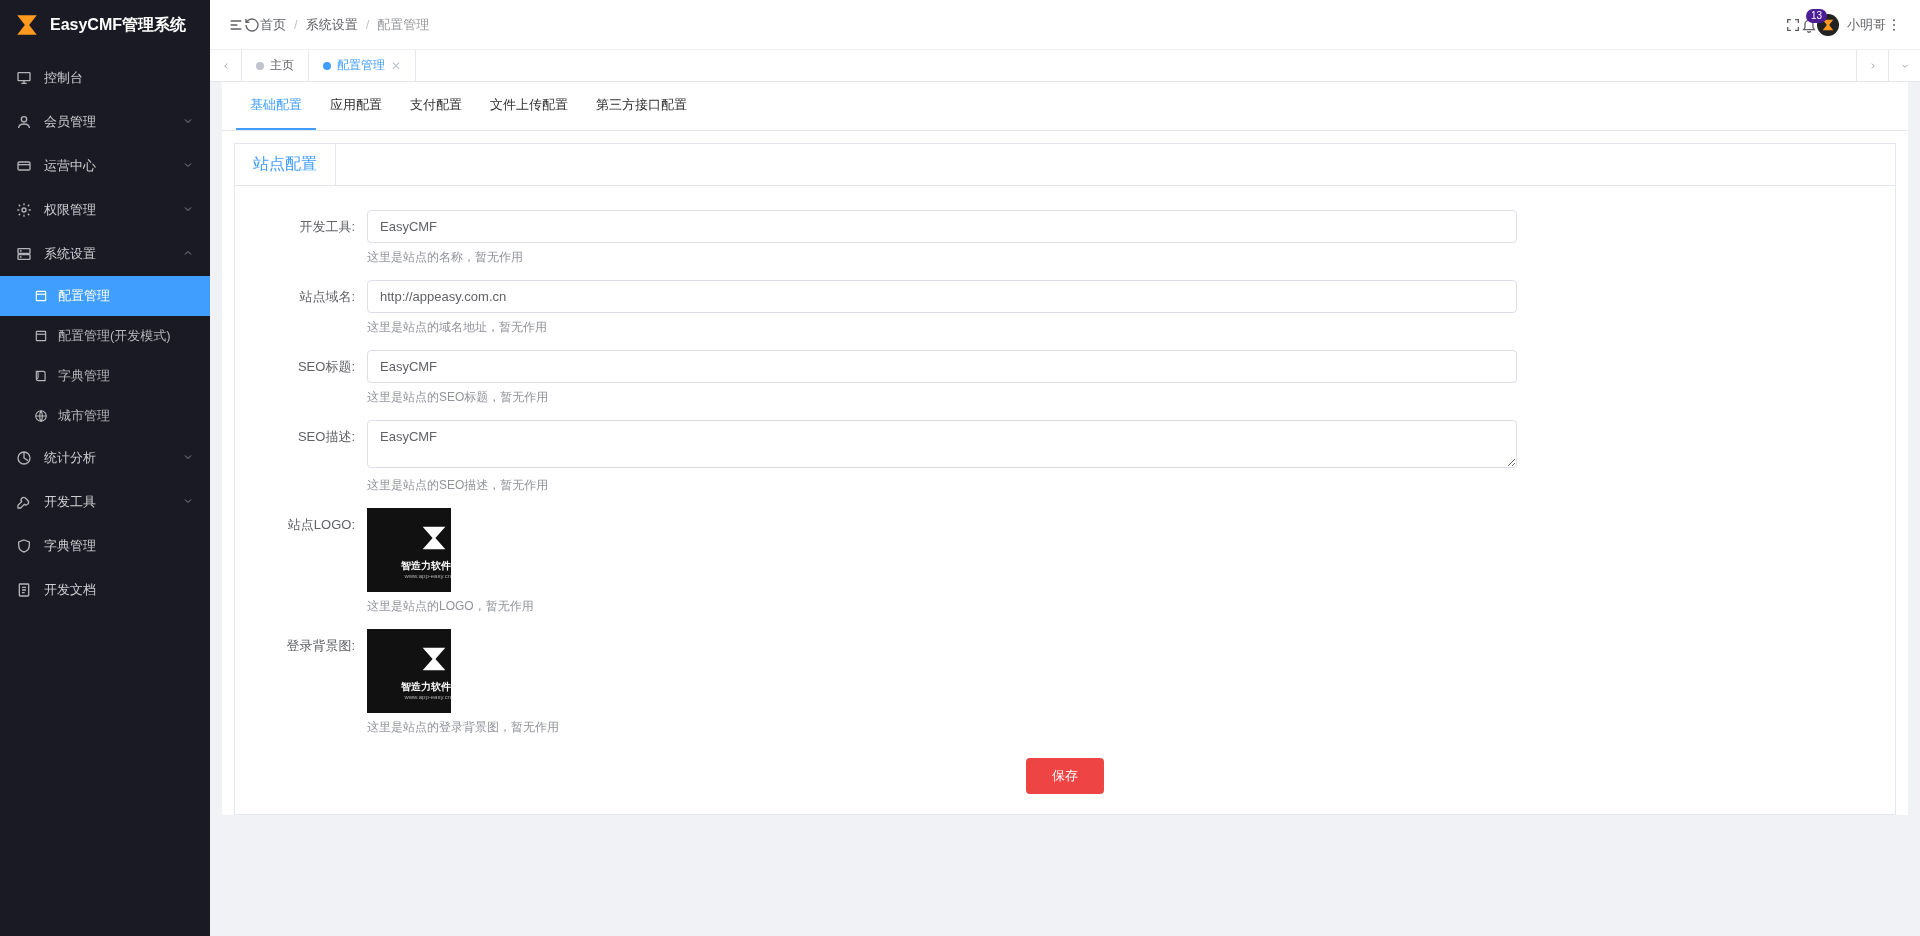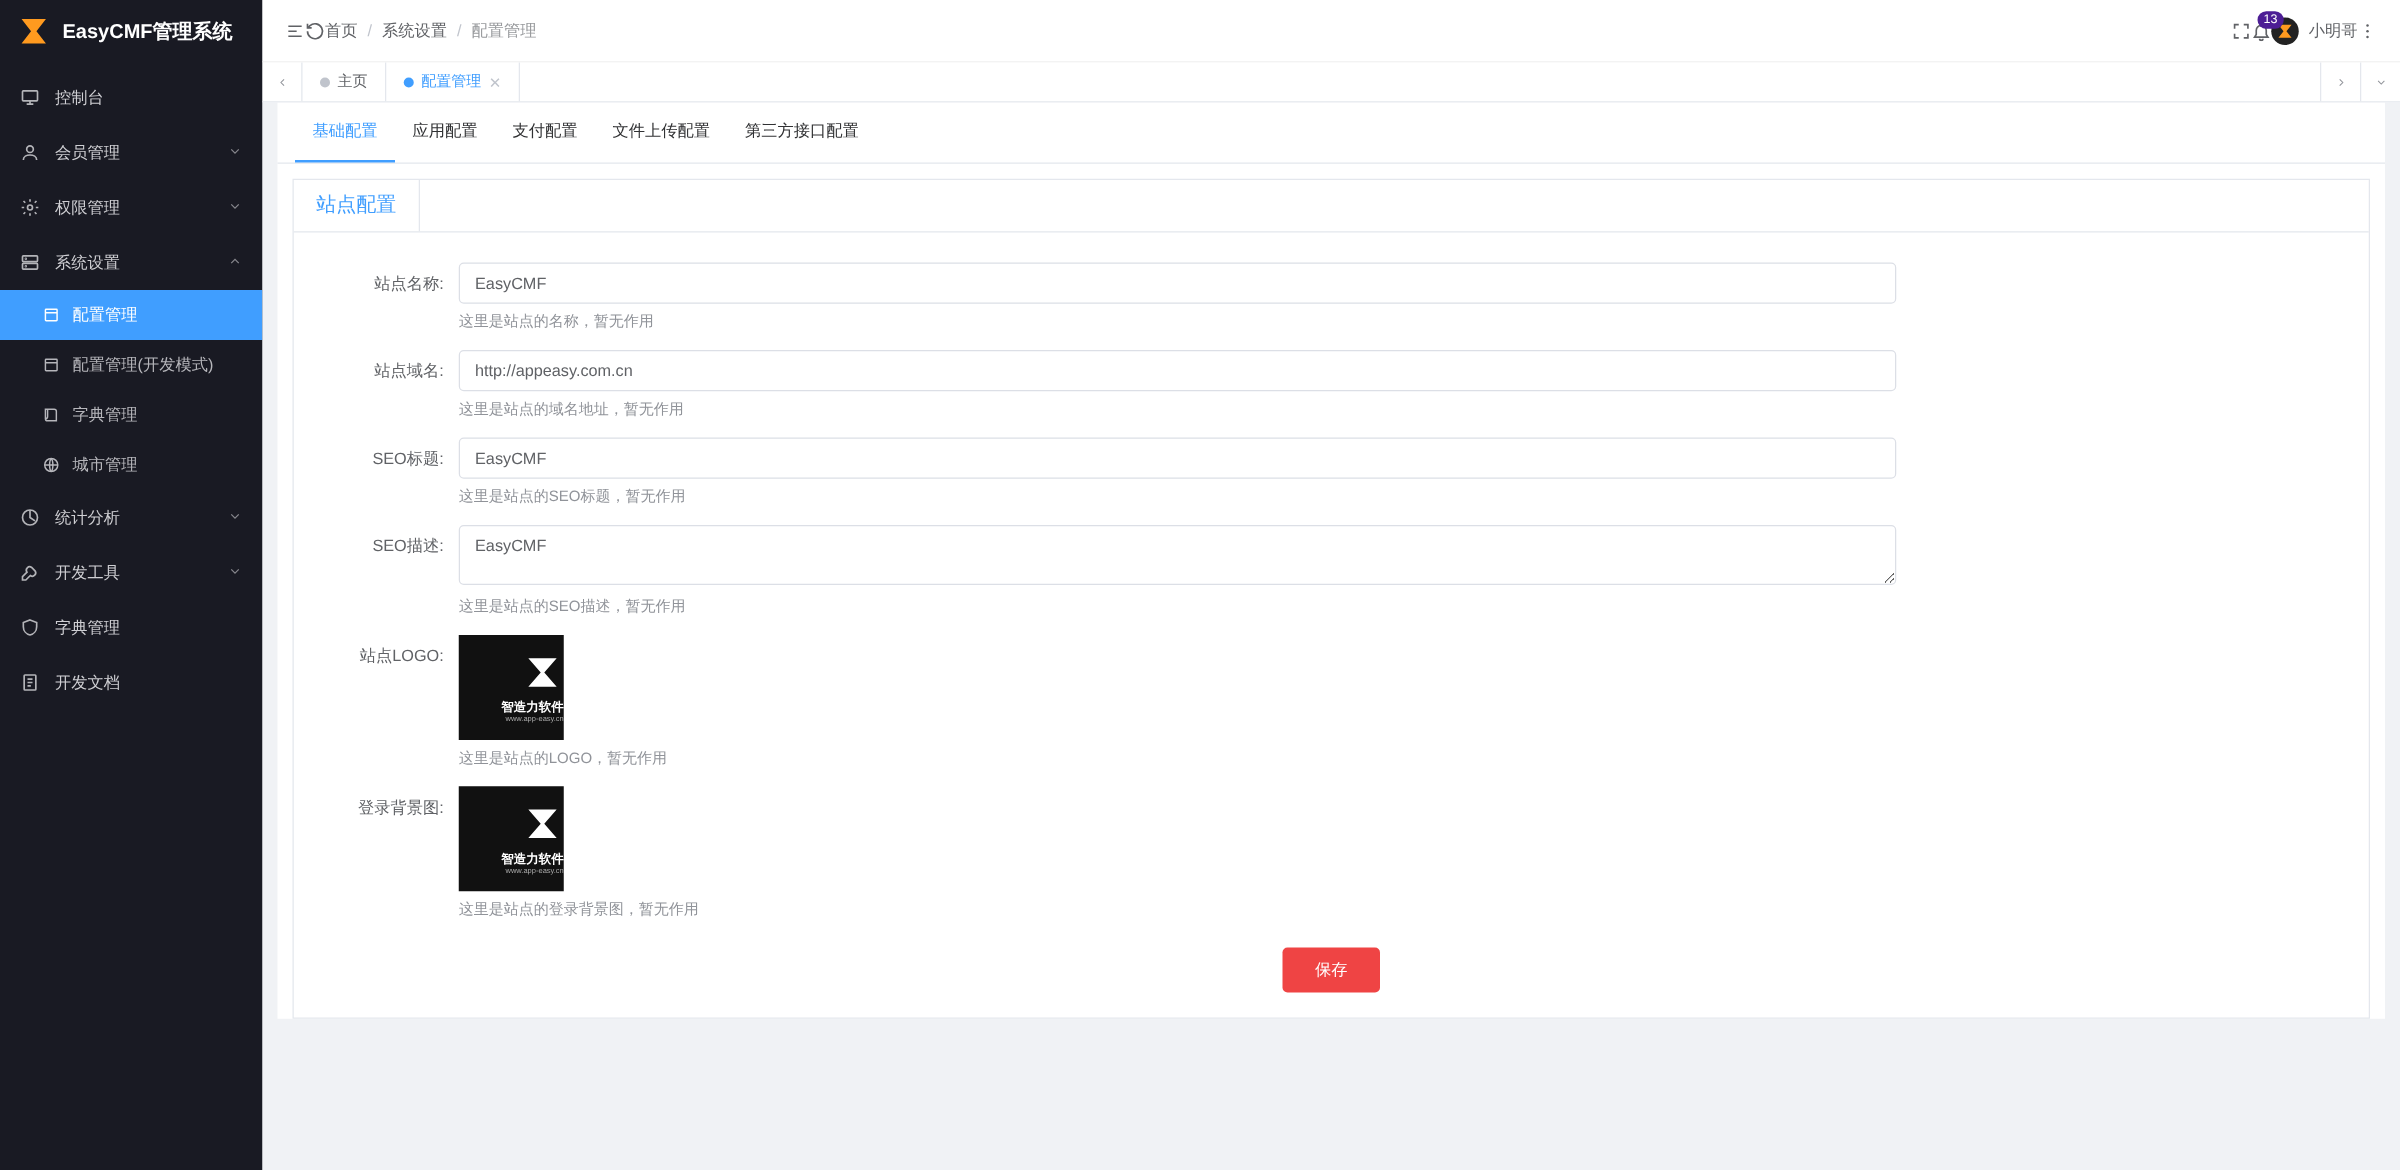--- a/index.html
+++ b/index.html
@@ -97,20 +97,32 @@
     <span class="mi-label">控制台</span>
     </div>
         <div class="menu-item">
           <span class="mi-icon">
             <svg class="icon-svg" viewBox="0 0 24 24" fill="none" stroke="currentColor" stroke-width="2">
               <circle cx="12" cy="8" r="4"></circle>
               <path d="M4 21c0-4 4-6 8-6s8 2 8 6"></path>
             </svg>
           </span>
     <span class="mi-label">会员管理</span>
+    <span class="mi-chevron"><svg width="12" height="12" viewBox="0 0 24 24" fill="none" stroke="currentColor" stroke-width="2">
+              <path d="M6 9l6 6 6-6"></path>
+            </svg></span>
+        </div>
+        <div class="menu-item">
+          <span class="mi-icon">
+            <svg class="icon-svg" viewBox="0 0 24 24" fill="none" stroke="currentColor" stroke-width="2">
+              <rect x="3" y="6" width="18" height="12" rx="2"></rect>
+              <path d="M3 10h18"></path>
+            </svg>
+          </span>
+    <span class="mi-label">运营中心</span>
     <span class="mi-chevron"><svg width="12" height="12" viewBox="0 0 24 24" fill="none" stroke="currentColor" stroke-width="2">
               <path d="M6 9l6 6 6-6"></path>
             </svg></span>
         </div>
         <div class="menu-item">
           <span class="mi-icon">
             <svg class="icon-svg" viewBox="0 0 24 24" fill="none" stroke="currentColor" stroke-width="2">
               <circle cx="12" cy="12" r="3"></circle>
               <path d="M12 2v3M12 19v3M4.2 4.2l2.1 2.1M17.7 17.7l2.1 2.1M2 12h3M19 12h3M4.2 19.8l2.1-2.1M17.7 6.3l2.1-2.1"></path>
             </svg>
@@ -300,21 +312,21 @@
             <div class="ctab">支付配置</div>
             <div class="ctab">文件上传配置</div>
             <div class="ctab">第三方接口配置</div>
           </div>
         <div class="card">
           <div class="card-header">
             <div class="card-tab">站点配置</div>
           </div>
           <div class="form" id="form">
               <div class="form-row">
-                <div class="form-label">站点名称:</div>
+                <div class="form-label">开发工具:</div>
     <div class="form-control"><input type="text" value="EasyCMF" style=""><div class="form-help">这里是站点的名称，暂无作用</div></div>
               </div>
               <div class="form-row">
                 <div class="form-label">站点域名:</div>
     <div class="form-control"><input type="text" value="http://appeasy.com.cn" style=""><div class="form-help">这里是站点的域名地址，暂无作用</div></div>
               </div>
               <div class="form-row">
                 <div class="form-label">SEO标题:</div>
     <div class="form-control"><input type="text" value="EasyCMF" style=""><div class="form-help">这里是站点的SEO标题，暂无作用</div></div>
               </div>

